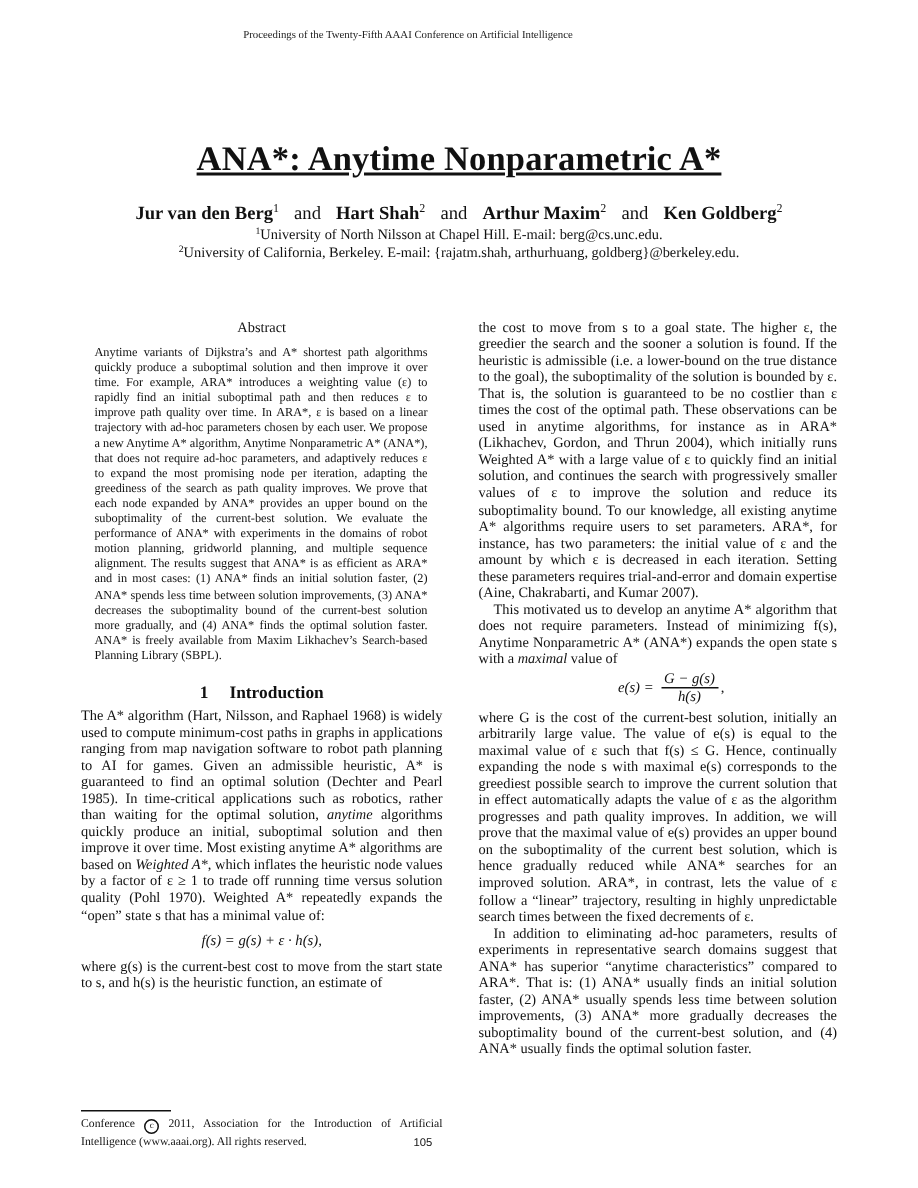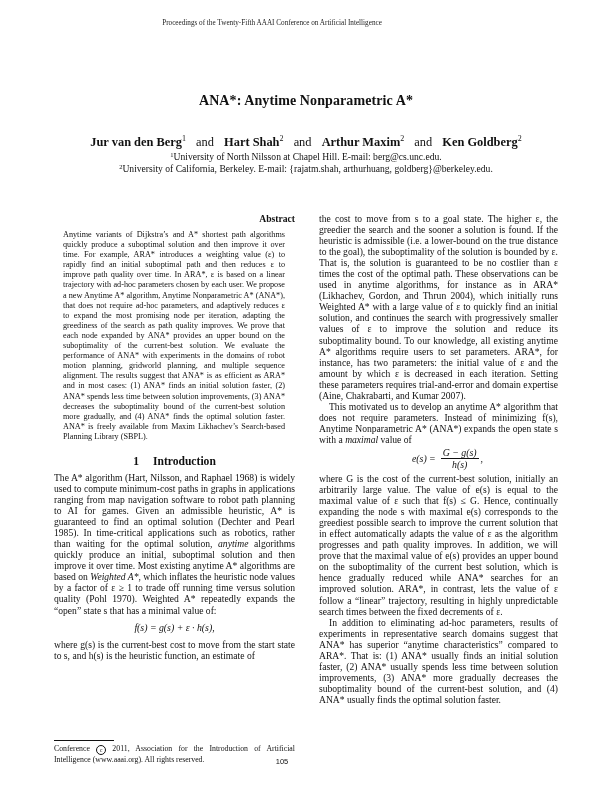--- a/index.html
+++ b/index.html
@@ -7,41 +7,41 @@
     width: 612px; height: 792px; position: relative; overflow: hidden;
     font-family: "Liberation Serif", "DejaVu Serif", serif;
     color: #111;
   }
   .proc {
     position: absolute; top: 19px; left: 0; width: 544px;
     text-align: center; font-size: 7.2px; color: #222;
   }
   .title {
     position: absolute; top: 93px; left: 0; width: 612px;
-    text-align: center; font-size: 14px; font-weight: bold; letter-spacing: 0.1px;
+    text-align: center; font-size: 23px; font-weight: bold; letter-spacing: 0.1px; text-decoration: underline;
   }
   .authors {
     position: absolute; top: 135px; left: 0; width: 612px;
     text-align: center; font-size: 12.4px;
   }
   .authors b { font-weight: bold; }
   .authors .and { margin: 0 7px; }
   .authors sup { font-size: 8px; vertical-align: 5px; line-height: 0; }
   .affil {
     position: absolute; left: 0; width: 612px; text-align: center; font-size: 9.6px;
   }
   .affil sup { font-size: 6.5px; vertical-align: 3px; line-height: 0; }
   .affil1 { top: 151px; }
   .affil2 { top: 163px; }
 
   .col-left { position: absolute; left: 54px; top: 213px; width: 241px; }
   .col-right { position: absolute; left: 319px; top: 213px; width: 239px; }
 
   .abs-head {
-    text-align: right; font-weight: bold; font-size: 9.6px; margin-bottom: 6px;
+    text-align: center; font-weight: normal; font-size: 9.6px; margin-bottom: 6px;
   }
   .abstract {
     margin: 0 10px 0 9px; font-size: 8.2px; line-height: 10.1px;
     text-align: justify; hyphens: manual;
   }
   .sec-head {
     text-align: center; font-weight: bold; font-size: 11.6px;
     margin-top: 13px; margin-bottom: 4px;
   }
   .sec-head .num { margin-right: 14px; }

